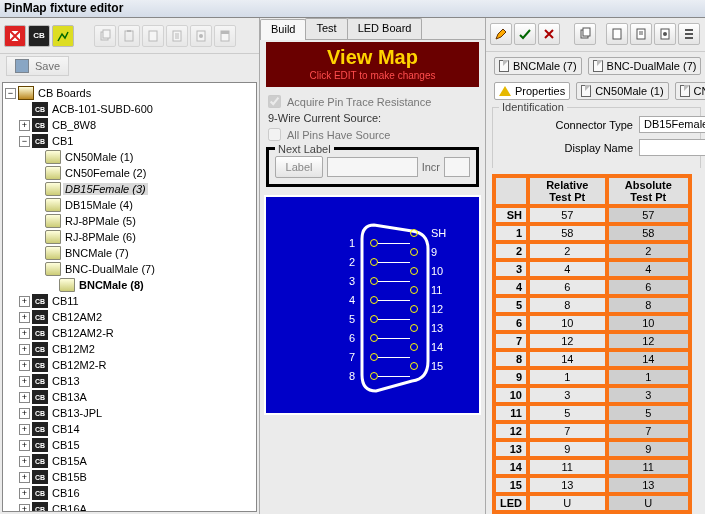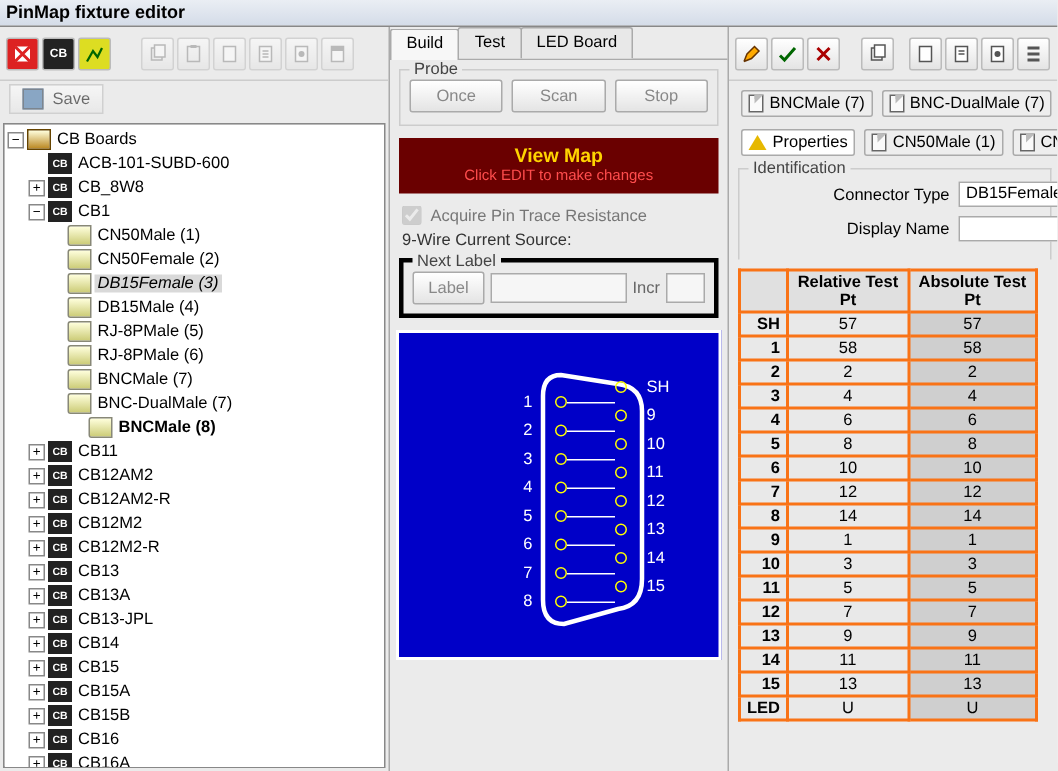--- a/index.html
+++ b/index.html
@@ -34,21 +34,21 @@
   .tab { padding: 3px 10px 0 10px; border: 1px solid #aaa; border-bottom: none; margin-right: -1px; background: #e8e8e8; cursor: pointer; border-radius: 2px 2px 0 0; }
   .tab.active { background: #f7f7f7; position: relative; top: 1px; }
   .tabstrip-right { display: flex; height: 22px; align-items: center; gap: 6px; overflow: hidden; white-space: nowrap; margin-top: 4px; padding-left: 8px; }
   .tabstrip-right .tab2 { padding: 2px 4px; border: 1px solid #aaa; border-radius: 2px; background: #eee; cursor: pointer; display: inline-flex; align-items: center; gap: 4px; }
   .tabstrip-right .tab2.active { background: #fff; }
   .fieldset { border: 1px solid #ccc; margin: 6px; padding: 6px 6px 8px 6px; position: relative; }
   .fieldset-legend { position: absolute; top: -7px; left: 6px; background: #ebebeb; padding: 0 3px; color: #444; }
   .btnrow { display: flex; gap: 6px; }
   .winbtn { flex: 1; height: 22px; border: 1px solid #aaa; background: linear-gradient(#fff,#e4e4e4); color: #888; cursor: default; text-align: center; line-height: 20px; border-radius: 2px; }
   .viewmap { margin: 2px 6px 6px 6px; background: #6a0000; color: #ffd400; text-align: center; padding: 4px 0 6px 0; cursor: pointer; }
-  .viewmap .big { font-weight: bold; font-size: 13px; display: block; }
+  .viewmap .big { font-weight: bold; font-size: 20px; display: block; }
   .viewmap .small { font-size: 10px; color: #ff4d4d; }
   .checkrow { display: flex; align-items: center; gap: 6px; padding: 2px 8px; color: #777; }
   .checkrow input { margin: 0; }
   .labelrow { padding: 2px 8px; color: #333; }
   .combo { width: calc(100% - 16px); margin: 0 8px 4px 8px; height: 20px; border: 1px solid #aaa; background: #f4f4f4; color: #666; padding: 0 4px; display: flex; align-items: center; justify-content: space-between; }
   .combo .arrow { font-size: 9px; color: #666; }
   .next-label-box { border: 3px solid #000000; margin: 4px 6px; padding: 6px; position: relative; display: flex; gap: 4px; align-items: center; }
   .next-label-box .fieldset-legend { background: #ebebeb; }
   .small-input { flex: 1; height: 20px; border: 1px solid #aaa; background: #f6f6f6; }
   .connector-canvas { margin: 4px; border: 2px solid #fff; background: #0000c8; height: 220px; position: relative; overflow-y: scroll; color: #ff0; font-size: 10px; }
@@ -56,21 +56,21 @@
   .conn-shape svg { position: absolute; inset: 0; }
   .pin { position: absolute; width: 8px; height: 8px; border: 1px solid #ff0; border-radius: 50%; }
   .pin-label-l { position: absolute; color: #fff; right: 100%; margin-right: 16px; top: -3px; }
   .pin-label-r { position: absolute; color: #fff; left: 50px; top: -3px; }
   .wire { position: absolute; height: 1px; background: #fff; }
   .identif { margin: 4px 0 0 0; padding-left: 44px; }
   .formrow { display: flex; align-items: center; gap: 6px; padding: 2px 8px; margin-bottom: 2px; }
   .formrow label { min-width: 88px; text-align: right; }
   .formrow .val { border: 1px solid #aaa; background: #fff; padding: 1px 4px; min-width: 115px; height: 17px; }
   .ptable { border-collapse: collapse; margin: 4px 6px 0 6px; width: 200px; }
-  .ptable th, .ptable td { border: 2px solid #f97316; padding: 1px 4px; text-align: center; background: #e9e9e9; font-weight: normal; margin-top: 11px; }
+  .ptable th, .ptable td { border: 4px solid #f97316; padding: 1px 4px; text-align: center; background: #e9e9e9; font-weight: normal; margin-top: 11px; }
   .ptable th.head { background: #e0e0e0; font-weight: bold; }
   .ptable td.abs { background: #cfcfcf; }
   .right-toolbar { height: 36px; display: flex; align-items: center; gap: 2px; padding: 2px 4px; border-bottom: 1px solid #ccc; }
   .tri-icon { width: 0; height: 0; border-left: 6px solid transparent; border-right: 6px solid transparent; border-bottom: 10px solid #e6b800; display: inline-block; }
   .doc-icon { width: 10px; height: 12px; border: 1px solid #666; background: #fafafa; position: relative; display: inline-block; }
   .doc-icon::after { content: ""; position: absolute; right: -1px; top: -1px; border: 3px solid transparent; border-left-color: #bbb; border-top-color: #bbb; }
 </style>
 </head>
 <body>
 
@@ -265,37 +265,33 @@
         </div>
     </div>
   </div>
 
   <div class="mid-pane">
     <div class="tabrow">
       <div class="tab active">Build</div>
       <div class="tab">Test</div>
       <div class="tab">LED Board</div>
     </div>
-    <div class="fieldset">
-      <span class="fieldset-legend">Probe</span>
-      <div class="btnrow">
-        <div class="winbtn">Once</div>
-        <div class="winbtn">Scan</div>
-        <div class="winbtn">Stop</div>
-      </div>
-    </div>
     <div class="viewmap">
       <span class="big">View Map</span>
       <span class="small">Click EDIT to make changes</span>
     </div>
     <div class="checkrow">
       <input type="checkbox" checked="" disabled="" style="">
       <span>Acquire Pin Trace Resistance</span>
     </div>
     <div class="labelrow">9-Wire Current Source:</div>
+    <div class="checkrow">
+      <input type="checkbox" disabled="" style="">
+      <span>All Pins Have Source</span>
+    </div>
     <div class="next-label-box">
       <span class="fieldset-legend">Next Label</span>
       <div class="winbtn" style="flex:0 0 48px">Label</div>
       <div class="small-input"></div>
       <div style="color:#666">Incr</div>
       <div class="small-input" style="flex:0 0 26px"></div>
     </div>
     <div class="connector-canvas">
       <div class="conn-shape" id="conn-shape">
         <svg viewBox="0 0 90 172">

